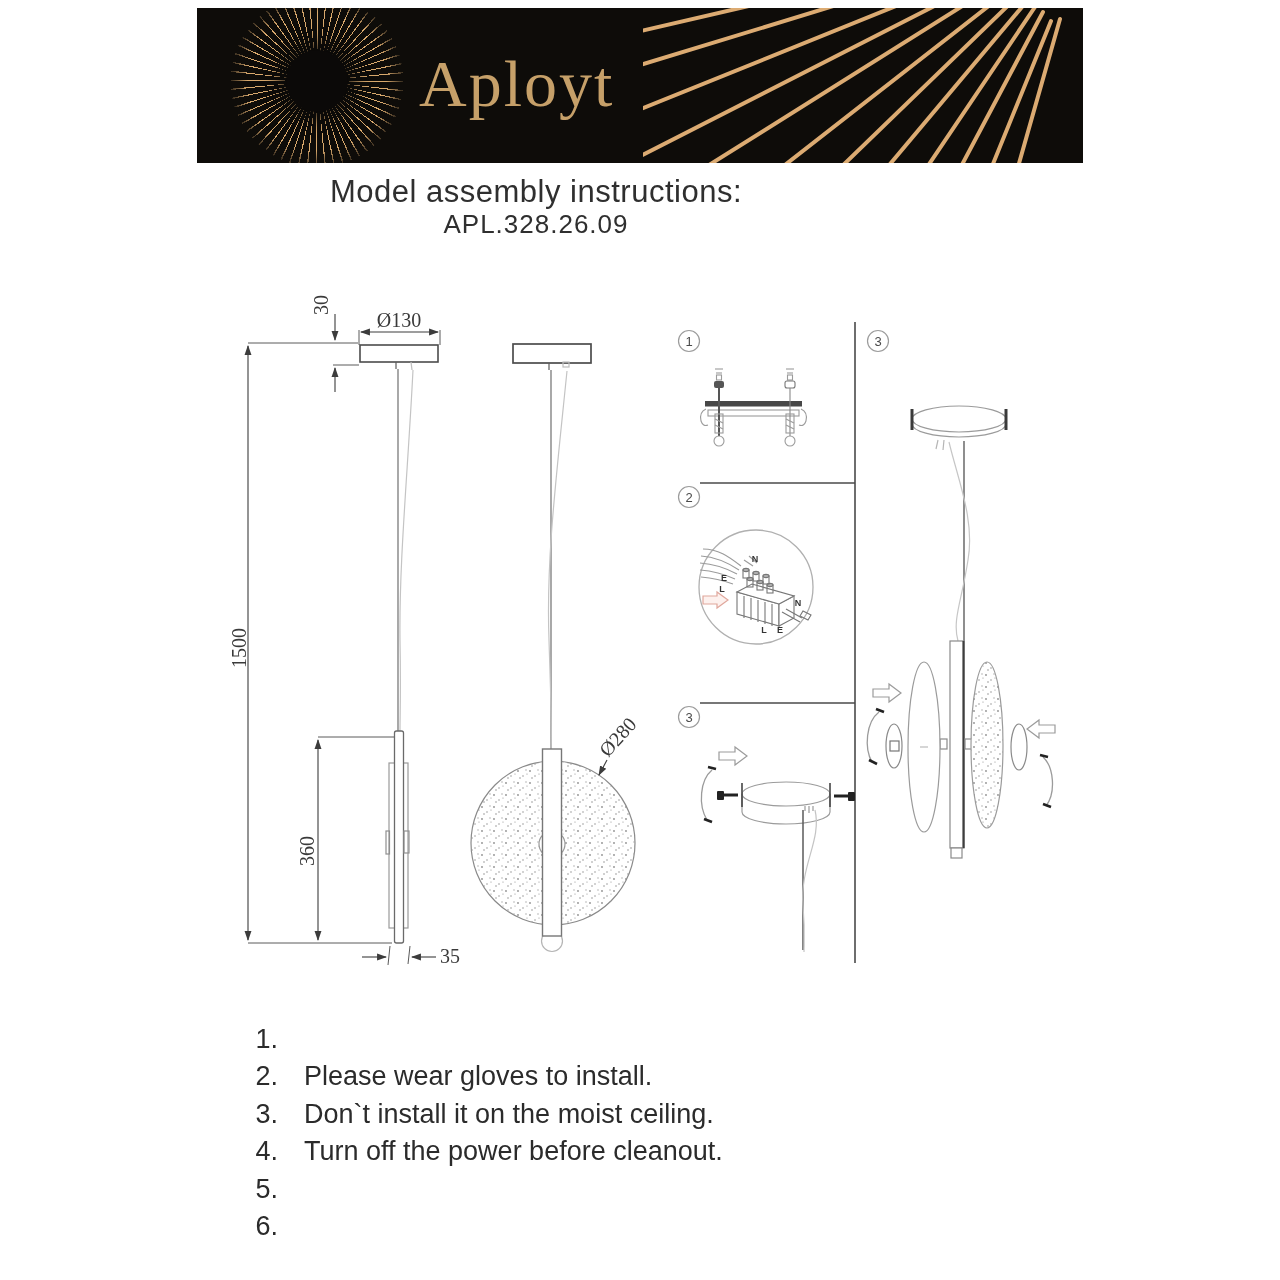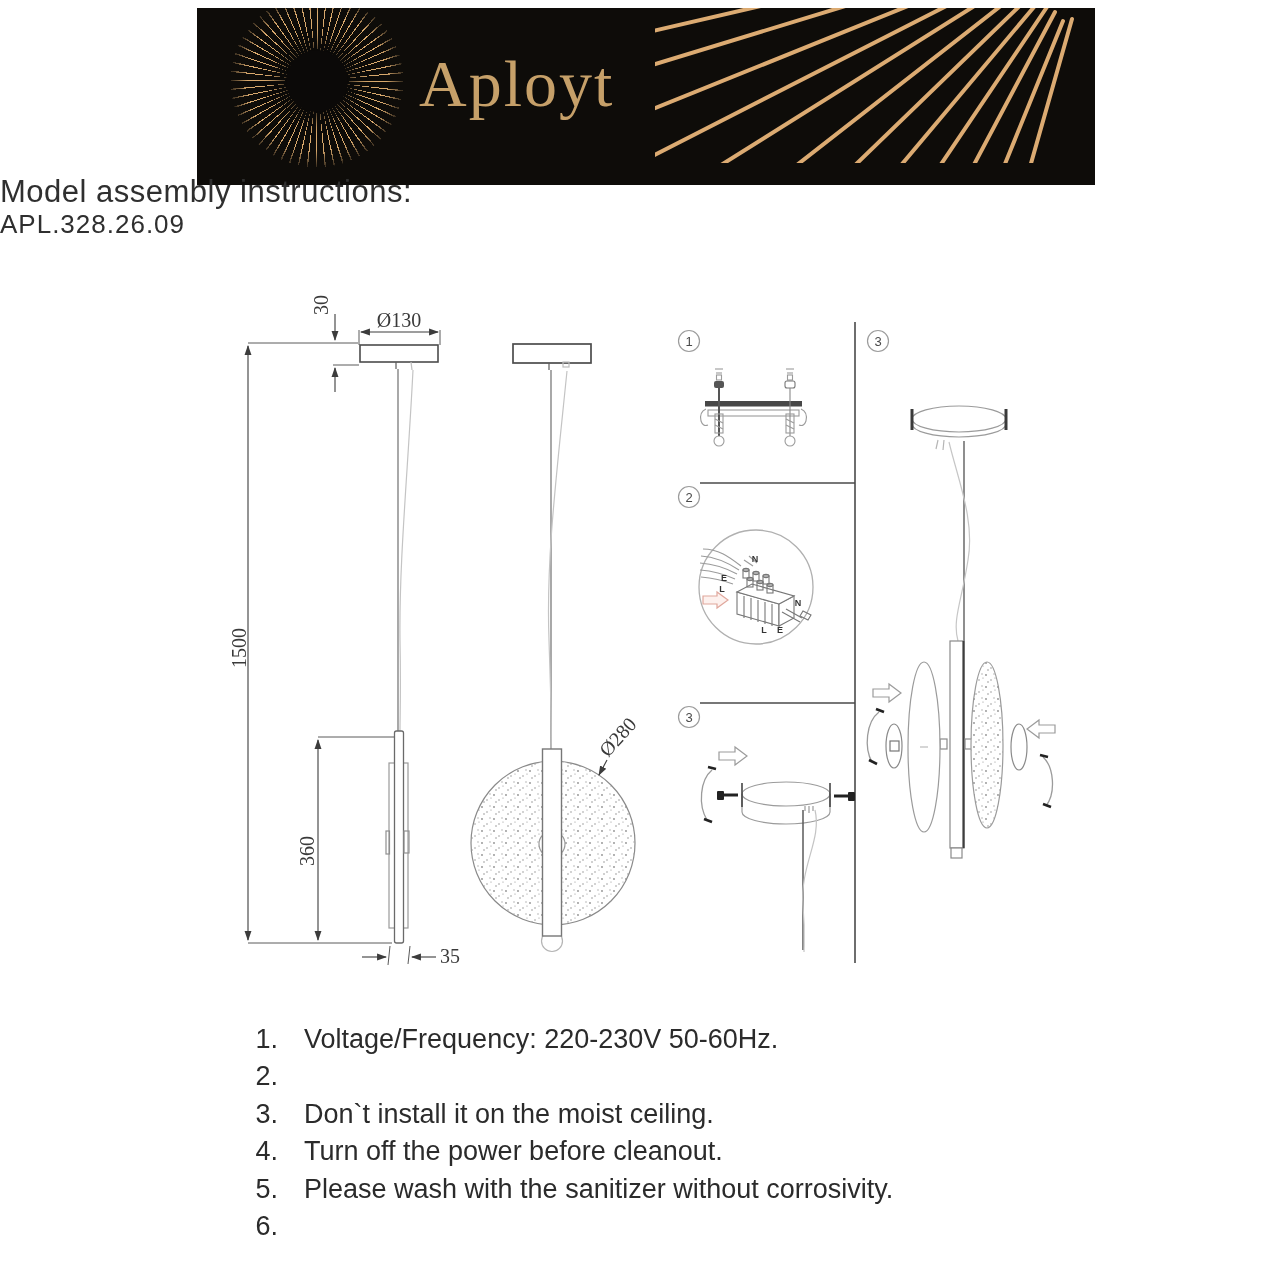--- a/index.html
+++ b/index.html
@@ -1,35 +1,35 @@
 <!DOCTYPE html>
 <html><head>
 <meta charset="utf-8">
 <style>
   html,body{margin:0;padding:0;}
   body{position:relative;width:1280px;height:1280px;background:#ffffff;
        font-family:"Liberation Sans",sans-serif;overflow:hidden;}
 
   
-  .banner{position:absolute;left:197px;top:8px;width:886px;height:177px;
-          background:#0e0c09;overflow:hidden;padding-left:12px;}
+  .banner{position:absolute;left:197px;top:8px;width:886px;height:155px;
+          background:#0e0c09;overflow:hidden;}
   .sunburst{position:absolute;left:34px;top:-13px;width:172px;height:172px;border-radius:50%;
             background:repeating-conic-gradient(#d9a96d 0deg 0.9deg, rgba(0,0,0,0) 0.9deg 6deg);}
   .sunburst::before{content:"";position:absolute;left:50%;top:50%;width:62px;height:62px;
             transform:translate(-50%,-50%);background:#0b0908;border-radius:50%;
             box-shadow:0 0 16px 8px rgba(11,9,8,.85);}
   .sunburst::after{content:"";position:absolute;inset:0;border-radius:50%;
             background:radial-gradient(circle, rgba(14,12,9,0) 0 57%, #0e0c09 74%);}
   .brand-text{position:absolute;left:222px;top:26px;
             font-family:"Liberation Serif",serif;font-size:66px;line-height:100px;
             color:#c6a069;letter-spacing:2px;}
   .rays{position:absolute;right:0;top:0;}
 
   
-  .title,.model{position:absolute;left:0;width:1072px;color:#2f2f2f;}
+  .title,.model{position:absolute;left:0;width:1072px;text-align:center;color:#2f2f2f;}
   .title{top:174px;font-size:31px;letter-spacing:.5px;}
   .model{top:209px;font-size:26px;letter-spacing:1px;}
 
   
   .draw-svg{position:absolute;left:0;top:0;width:1280px;height:1280px;}
   .dim{font-family:"Liberation Serif",serif;font-size:20px;fill:#3a3a3a;}
   .stepnum{font-family:"Liberation Sans",sans-serif;font-size:13px;fill:#4a4a4a;}
   .wlab{font-family:"Liberation Sans",sans-serif;font-size:9px;font-weight:bold;fill:#333;}
 
   
@@ -295,33 +295,32 @@
     <line x1="869" y1="760" x2="877" y2="764" stroke="#222222" stroke-width="2.6"></line>
     <path d="M1043,757 C1054,767 1056,793 1046,806" stroke-width="1.3"></path>
     <line x1="1040" y1="755" x2="1048" y2="757" stroke="#222222" stroke-width="2.6"></line>
     <line x1="1043" y1="804" x2="1051" y2="807" stroke="#222222" stroke-width="2.6"></line>
   </g>
 </svg>
 
 <div class="list">
   <div class="li">
     <span class="num">1.</span>
-    <span class="txt">Voltage/Frequency: 220-230V 50-60Hz.</span>
   </div>
   <div class="li">
     <span class="num">2.</span>
+    <span class="txt">Please wear gloves to install.</span>
   </div>
   <div class="li">
     <span class="num">3.</span>
     <span class="txt">Don`t install it on the moist ceiling.</span>
   </div>
   <div class="li">
     <span class="num">4.</span>
     <span class="txt">Turn off the power before cleanout.</span>
   </div>
   <div class="li">
     <span class="num">5.</span>
-    <span class="txt">Please wash with the sanitizer without corrosivity.</span>
   </div>
   <div class="li">
     <span class="num">6.</span>
   </div>
 </div>
 
 </body></html>

